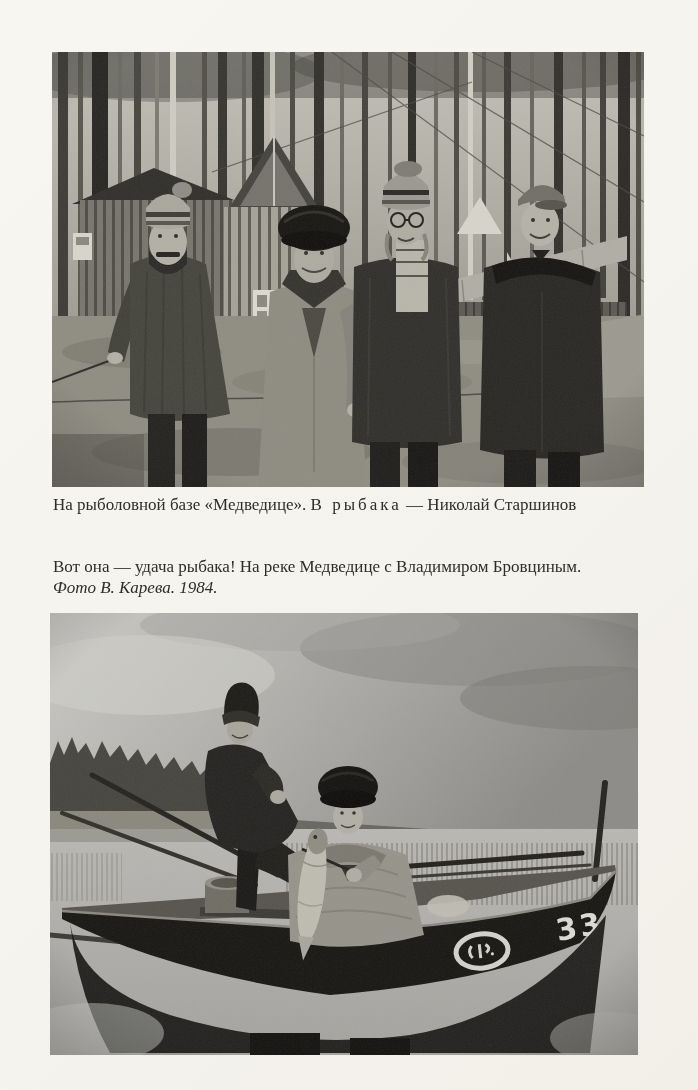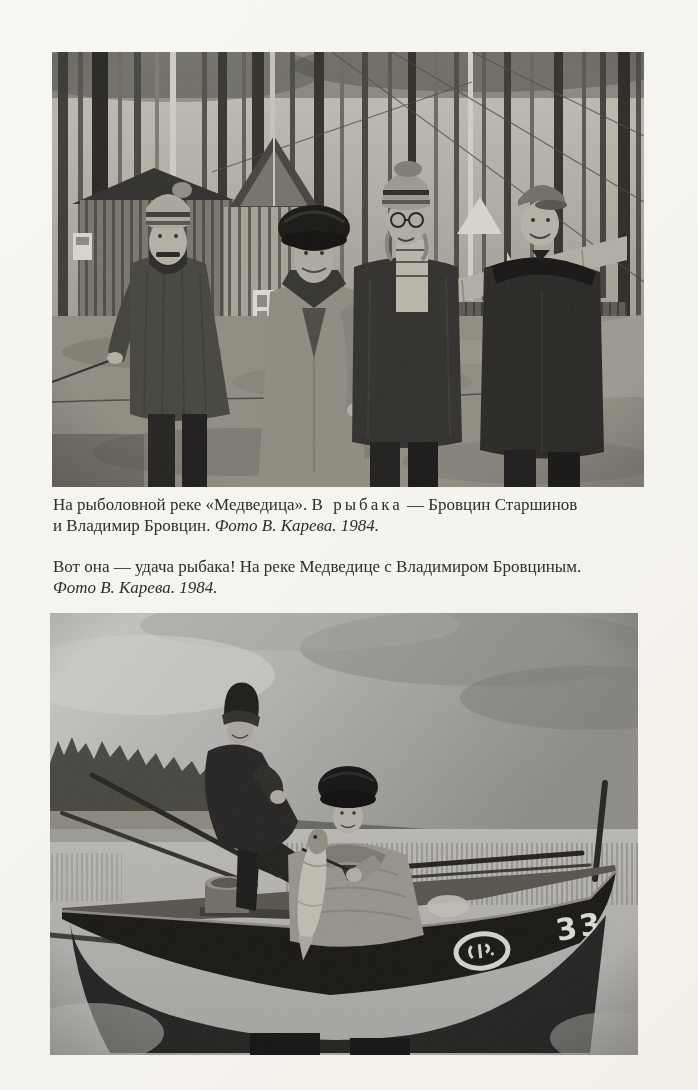--- a/index.html
+++ b/index.html
@@ -244,22 +244,21 @@
         <rect x="452" y="398" width="32" height="37" fill="#1b1a18"></rect>
         <rect x="496" y="400" width="32" height="35" fill="#151413"></rect>
       </g>
 
       <rect width="592" height="435" filter="url(#grain1)" opacity="0.4"></rect>
       <rect width="592" height="435" fill="url(#vig1)"></rect>
     </svg>
   </div>
 
   <div class="caption" id="caption-1">
-    <div class="line"><span>На рыболовной реке «Медведица». </span><span class="sp">В рыбака</span><span> — Бровцин Старшинов</span></div>
-    <div class="line"><span>и Владимир Бровцин. </span><span class="it">Фото В. Карева. 1984.</span></div>
+    <div class="line"><span>На рыболовной базе «Медведице». </span><span class="sp">В рыбака</span><span> — Николай Старшинов</span></div>
   </div>
 
   <div class="caption" id="caption-2">
     <div class="line"><span>Вот она — удача рыбака! На реке Медведице с Владимиром Бровциным.</span></div>
     <div class="line"><span class="it">Фото В. Карева. 1984.</span></div>
   </div>
 
   <div class="photo" id="photo-bottom">
     <svg viewBox="0 0 588 442" preserveAspectRatio="none">
       <defs>

